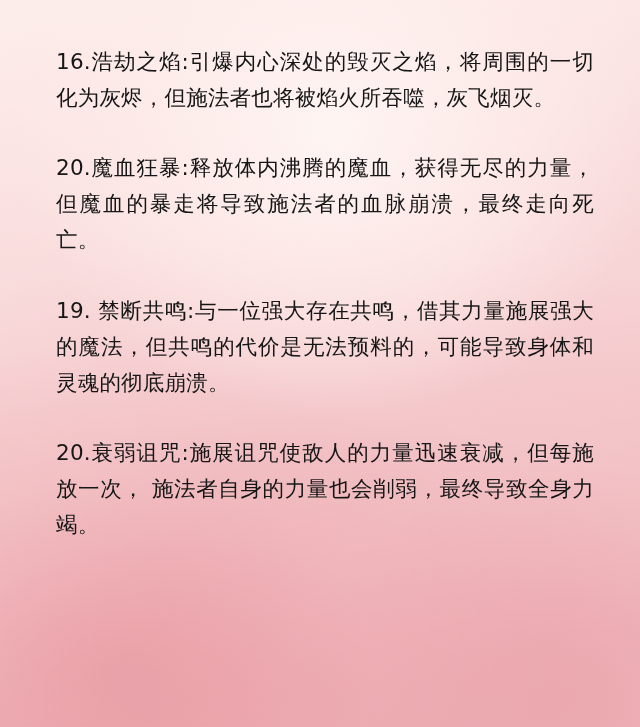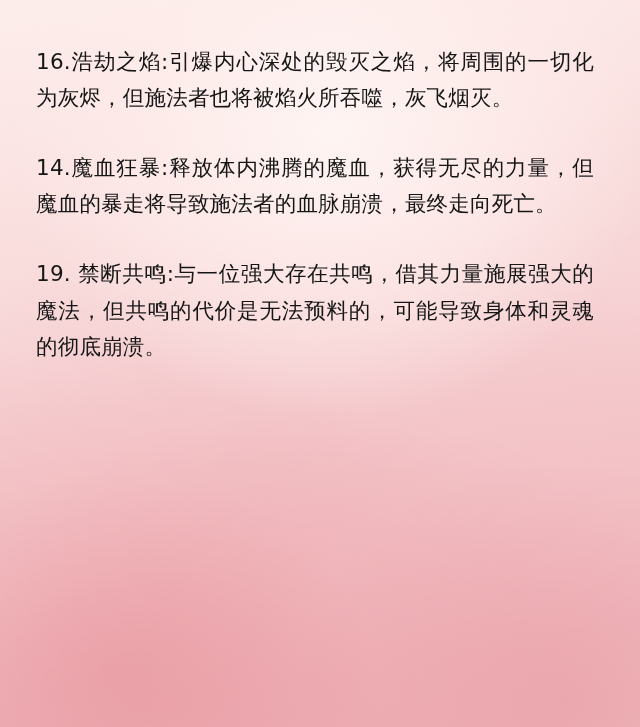--- a/index.html
+++ b/index.html
@@ -28,21 +28,21 @@
     position: absolute;
     inset: 0;
     pointer-events: none;
     opacity: 0.30;
     background-image:
       repeating-linear-gradient(0deg, rgba(255,255,255,0.06) 0px, rgba(255,255,255,0.06) 1px, rgba(0,0,0,0.012) 1px, rgba(0,0,0,0.012) 2px),
       repeating-linear-gradient(90deg, rgba(255,255,255,0.05) 0px, rgba(255,255,255,0.05) 1px, rgba(0,0,0,0.010) 1px, rgba(0,0,0,0.010) 2px);
   }
   .content {
     position: relative;
-    padding: 44px 46px 30px 36px;
+    padding: 44px 46px 30px 56px;
   }
   .para {
     margin: 0 0 34px 0;
     color: #161616;
     font-size: 21.5px;
     line-height: 1.68;
     letter-spacing: 0.2px;
     text-align: justify;
     text-justify: inter-character;
     font-weight: 500;
@@ -51,16 +51,17 @@
     margin-bottom: 0;
   }
 </style>
 </head>
 <body>
 
 <div class="page">
   <div class="grain"></div>
   <div class="content">
     <p class="para">16.浩劫之焰:引爆内心深处的毁灭之焰，将周围的一切化为灰烬，但施法者也将被焰火所吞噬，灰飞烟灭。</p>
-    <p class="para">14.魔血狂暴:释放体内沸腾的魔血，获得无尽的力量，但魔血的暴走将导致施法者的血脉崩溃，最终走向死亡。</p>
+    <p class="para">20.魔血狂暴:释放体内沸腾的魔血，获得无尽的力量，但魔血的暴走将导致施法者的血脉崩溃，最终走向死亡。</p>
     <p class="para">19. 禁断共鸣:与一位强大存在共鸣，借其力量施展强大的魔法，但共鸣的代价是无法预料的，可能导致身体和灵魂的彻底崩溃。</p>
+    <p class="para">20.衰弱诅咒:施展诅咒使敌人的力量迅速衰减，但每施放一次， 施法者自身的力量也会削弱，最终导致全身力竭。</p>
   </div>
 </div>
 
 </body></html>

